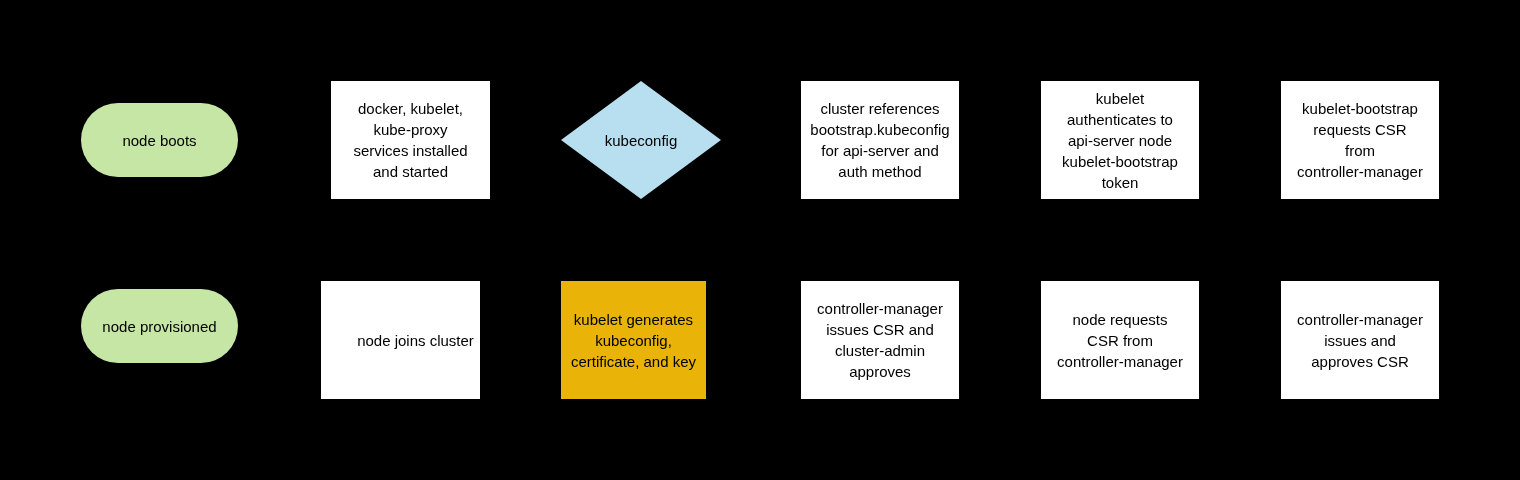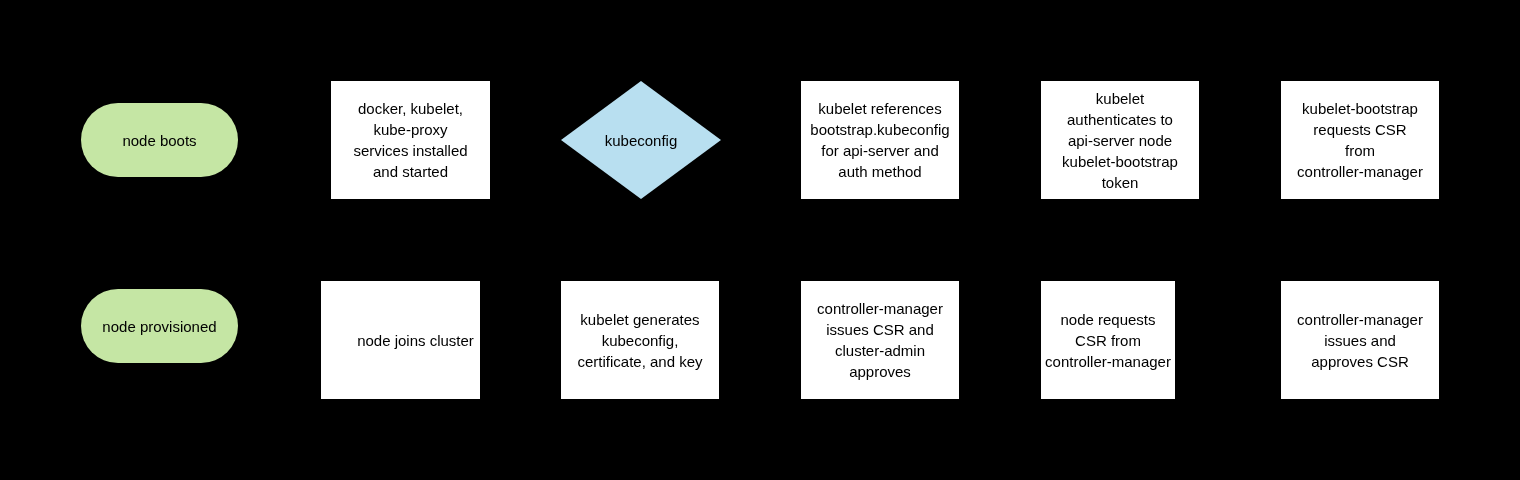--- a/index.html
+++ b/index.html
@@ -71,44 +71,44 @@
 <div id="canvas">
     <div style="position: absolute; left: 0px; top: 0px; width: 100%; height: 100%;">
       <div class="node pill" style="left: 81px; top: 103px; width: 157px; height: 74px; background: rgb(197, 230, 164);"><span class="node-label">node boots</span></div>
       <div class="node rect" style="left: 331px; top: 81px; width: 159px; height: 118px; background: rgb(255, 255, 255);"><span class="node-label">docker, kubelet,
 kube-proxy
 services installed
 and started</span></div>
       <div class="node diamond" style="left: 561px; top: 81px; width: 160px; height: 118px;"><svg class="diamond-shape" viewBox="0 0 100 100" preserveAspectRatio="none">
           <polygon points="50,0 100,50 50,100 0,50" fill="#b8dff0"></polygon>
         </svg><span class="node-label">kubeconfig</span></div>
-      <div class="node rect overflow" style="left: 801px; top: 81px; width: 158px; height: 118px; background: rgb(255, 255, 255);"><span class="node-label">kubelet references
+      <div class="node rect overflow" style="left: 801px; top: 81px; width: 158px; height: 118px; background: rgb(255, 255, 255);"><span class="node-label">cluster references
 bootstrap.kubeconfig
 for api-server and
 auth method</span></div>
       <div class="node rect" style="left: 1041px; top: 81px; width: 158px; height: 118px; background: rgb(255, 255, 255);"><span class="node-label">kubelet
 authenticates to
 api-server node
 kubelet-bootstrap
 token</span></div>
       <div class="node rect" style="left: 1281px; top: 81px; width: 158px; height: 118px; background: rgb(255, 255, 255);"><span class="node-label">kubelet-bootstrap
 requests CSR
 from
 controller-manager</span></div>
     </div>
     <div style="position: absolute; left: 0px; top: 0px; width: 100%; height: 100%;">
       <div class="node pill" style="left: 81px; top: 289px; width: 157px; height: 74px; background: rgb(197, 230, 164);"><span class="node-label">node provisioned</span></div>
       <div class="node rect" style="left: 321px; top: 281px; width: 159px; height: 118px; background: rgb(255, 255, 255); padding-left: 34px;"><span class="node-label">node joins cluster</span></div>
-      <div class="node rect" style="left: 561px; top: 281px; width: 158px; height: 118px; background: #ffffff;"><span class="node-label">kubelet generates
+      <div class="node rect" style="left: 561px; top: 281px; width: 145px; height: 118px; background: #eab308;"><span class="node-label">kubelet generates
 kubeconfig,
 certificate, and key</span></div>
       <div class="node rect" style="left: 801px; top: 281px; width: 158px; height: 118px; background: rgb(255, 255, 255);"><span class="node-label">controller-manager
 issues CSR and
 cluster-admin
 approves</span></div>
-      <div class="node rect" style="left: 1041px; top: 281px; width: 134px; height: 118px; background: rgb(255, 255, 255);"><span class="node-label">node requests
+      <div class="node rect" style="left: 1041px; top: 281px; width: 158px; height: 118px; background: rgb(255, 255, 255);"><span class="node-label">node requests
 CSR from
 controller-manager</span></div>
       <div class="node rect" style="left: 1281px; top: 281px; width: 158px; height: 118px; background: rgb(255, 255, 255);"><span class="node-label">controller-manager
 issues and
 approves CSR</span></div>
     </div>
   </div>
 
 </body></html>

